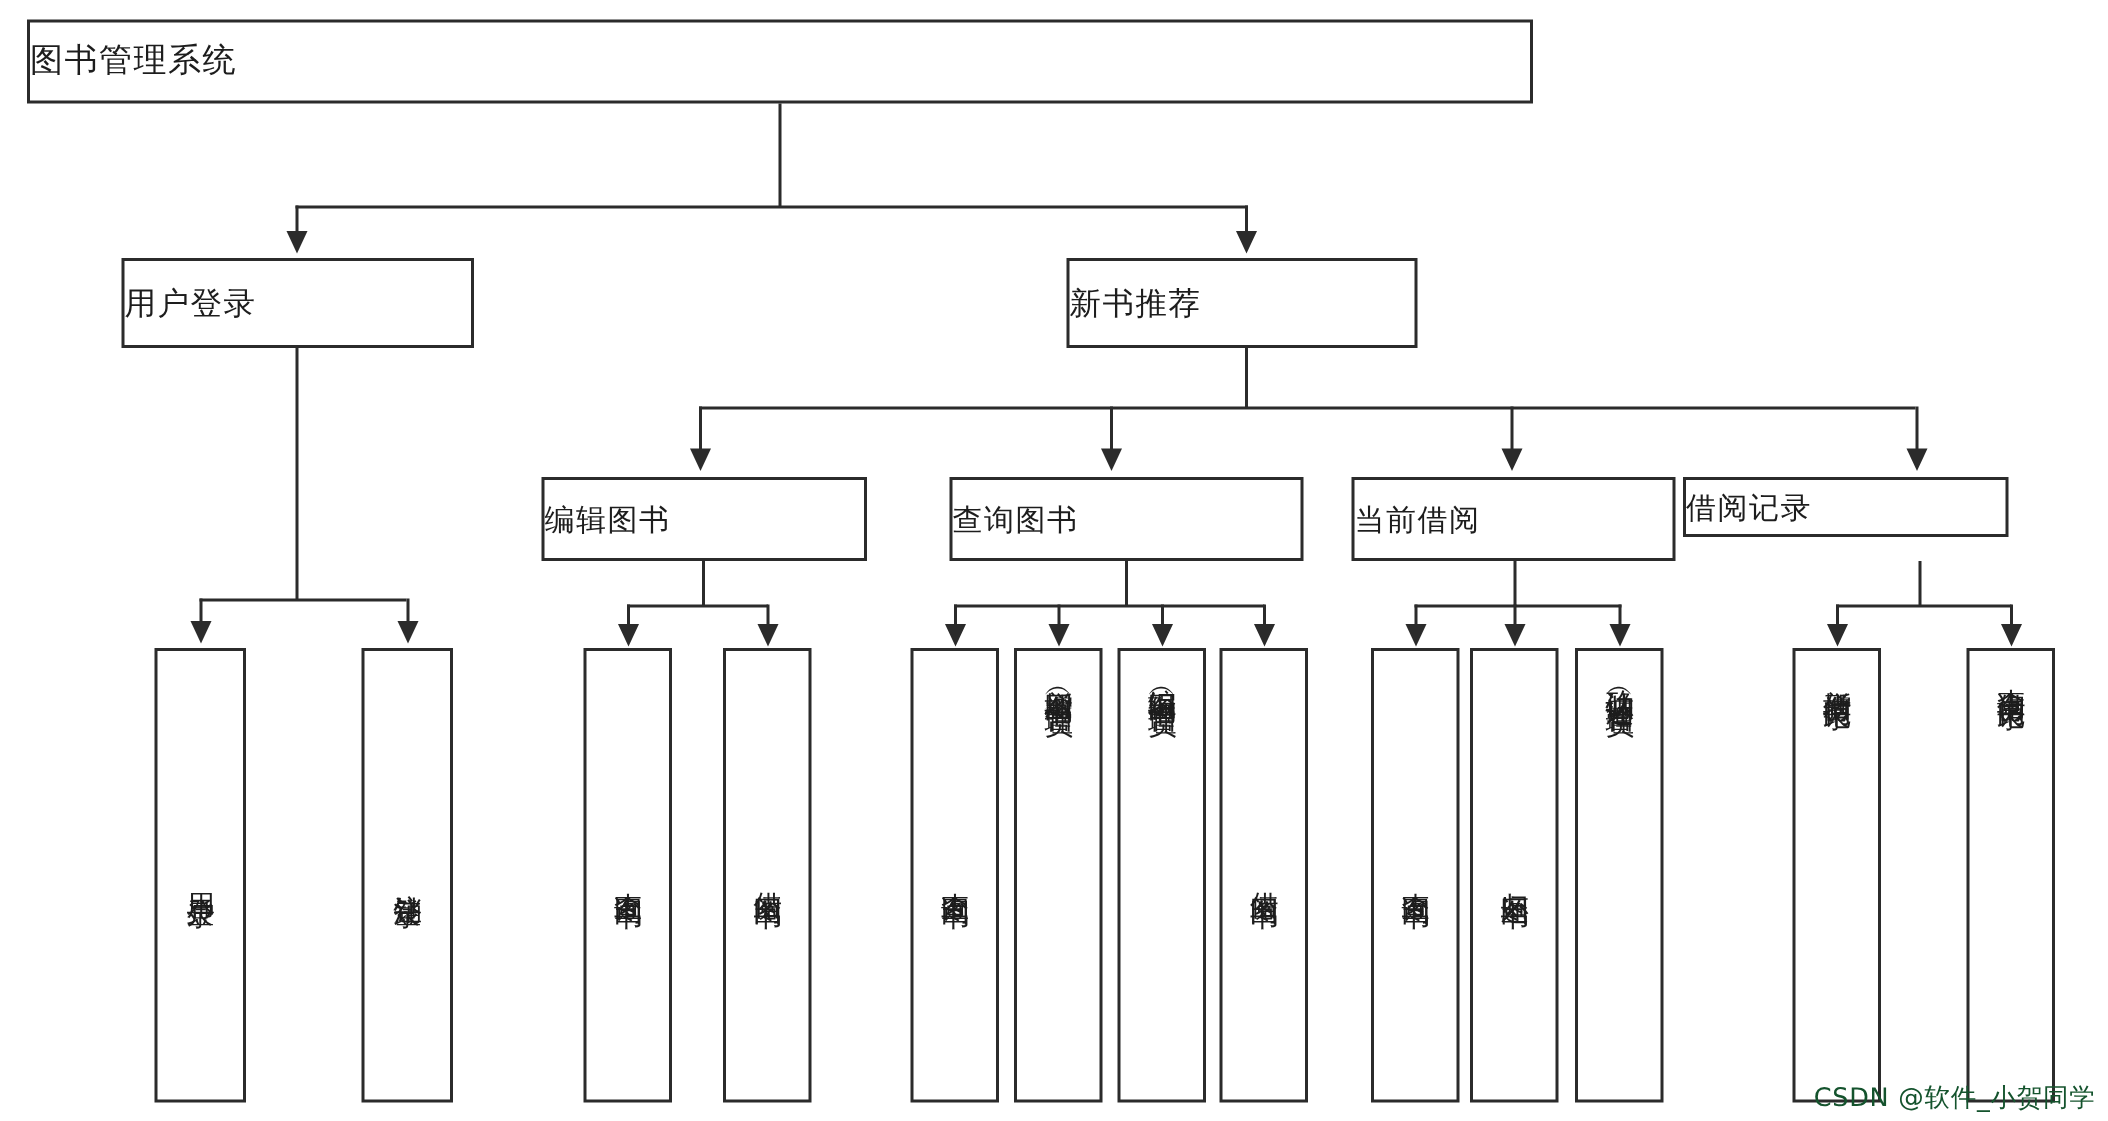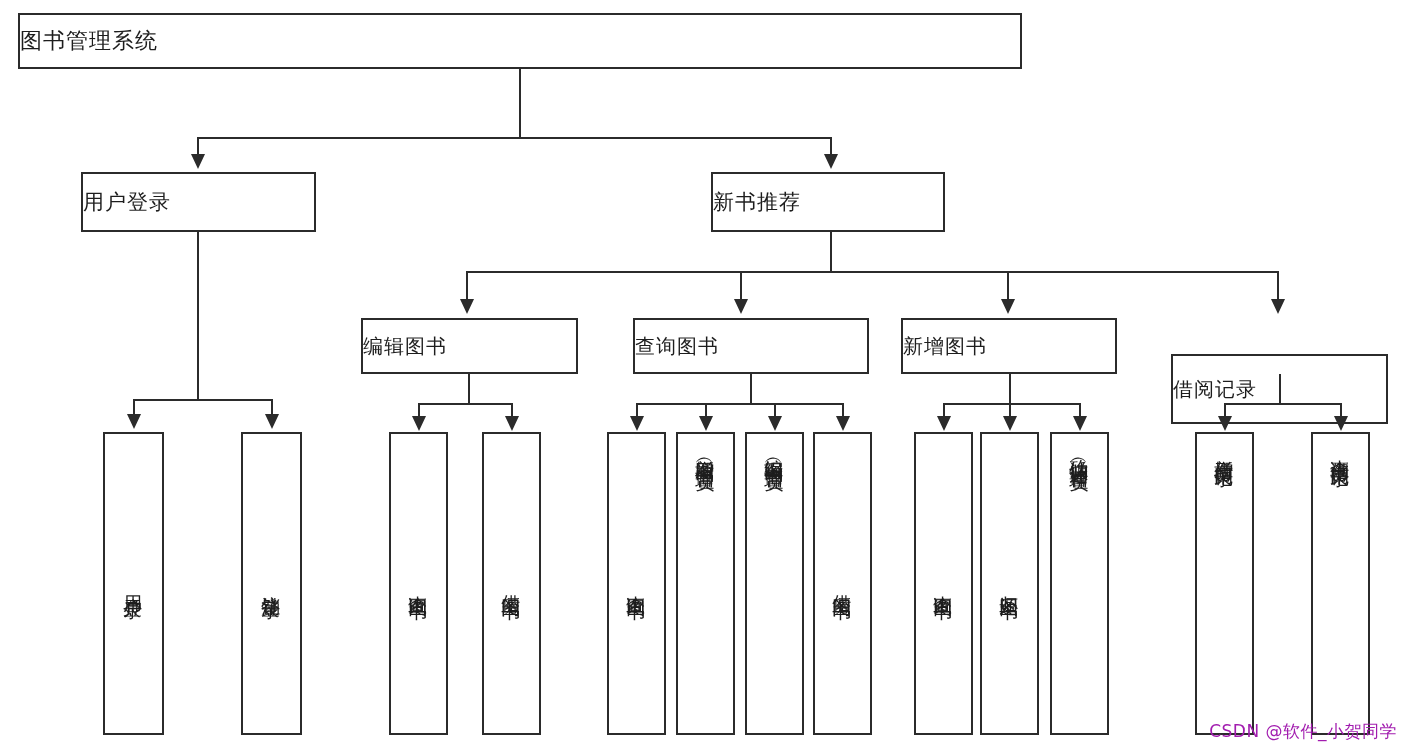--- a/index.html
+++ b/index.html
@@ -78,21 +78,21 @@
     border-right: 7px solid transparent;
     border-top: 15px solid #2b2b2b;
   }
 
   
   #watermark {
     position: absolute;
     right: 8px;
     bottom: 4px;
     font-size: 17px;
-    color: #a21caf;
+    color: #14532d;
     letter-spacing: 0.5px;
     white-space: nowrap;
     font-family: "DejaVu Sans", "Liberation Sans", sans-serif;
   }
 </style>
 </head>
 <body>
 
 <div id="canvas">
 
@@ -142,24 +142,24 @@
 
   <div class="node level3" style="left:361px; top:318px; width:217px; height:56px;">
     <span class="label">编辑图书</span>
   </div>
 
   <div class="node level3" style="left:633px; top:318px; width:236px; height:56px;">
     <span class="label">查询图书</span>
   </div>
 
   <div class="node level3" style="left:901px; top:318px; width:216px; height:56px;">
-    <span class="label">新增图书</span>
-  </div>
-
-  <div class="node level3" style="left:1171px; top:318px; width:217px; height:70px;margin-top:36px;">
+    <span class="label">当前借阅</span>
+  </div>
+
+  <div class="node level3" style="left:1122px; top:318px; width:217px; height:40px;">
     <span class="label">借阅记录</span>
   </div>
 
   <div class="vline" style="left:468px; top:374px; height:30px;"></div>
   <div class="hline" style="left:418px; top:403px; width:94px;"></div>
   <div class="vline" style="left:418px; top:403px; height:14px;"></div>
   <div class="arrow" style="left:412px; top:416px;"></div>
   <div class="vline" style="left:511px; top:403px; height:14px;"></div>
   <div class="arrow" style="left:505px; top:416px;"></div>
 

